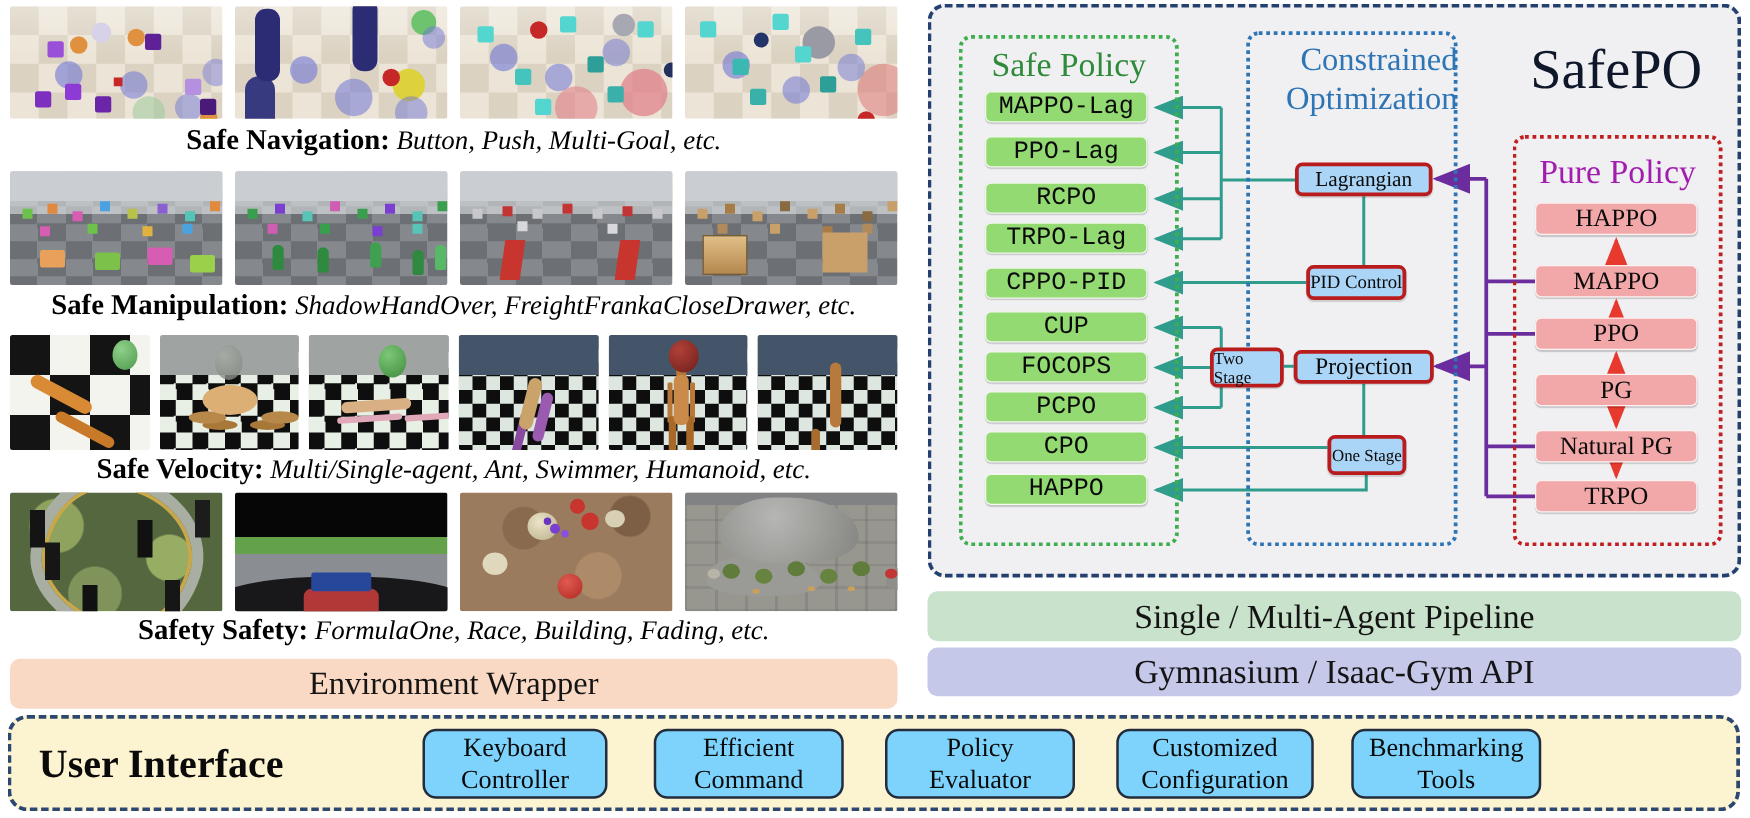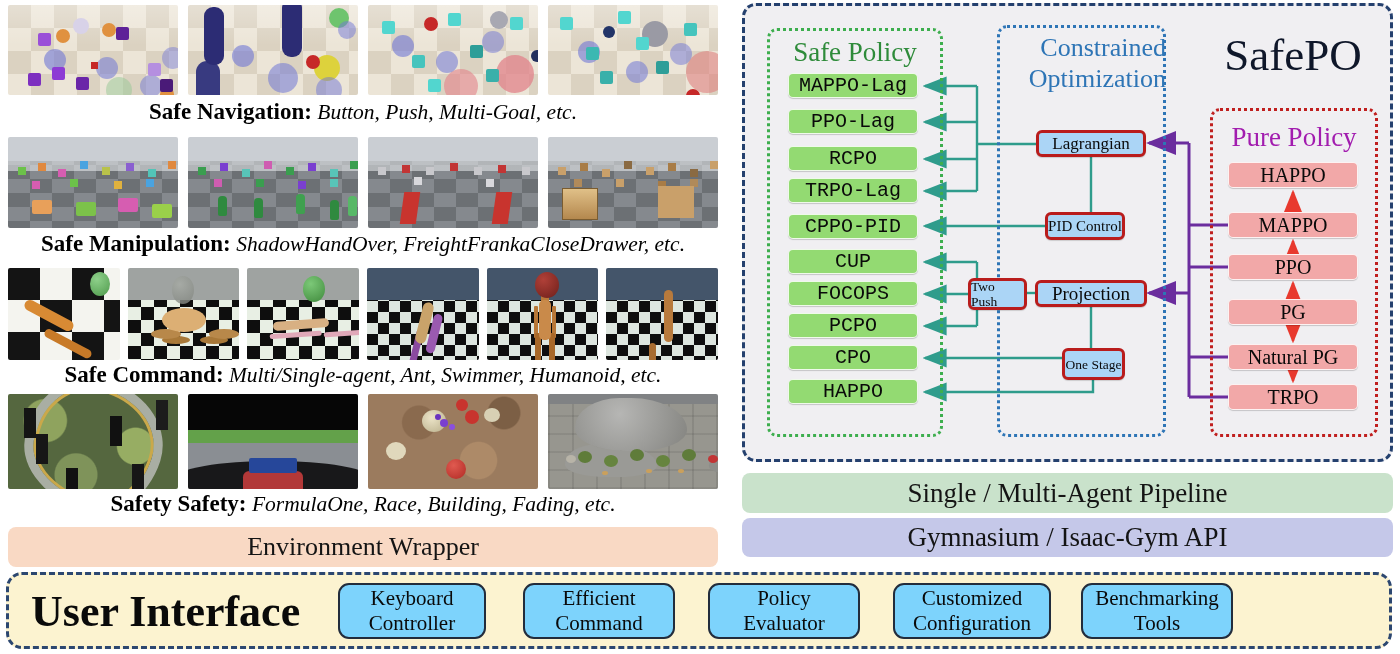--- a/index.html
+++ b/index.html
@@ -185,21 +185,21 @@
   .gbox { left: 43px; width: 130px; height: 25px; background: #93da72; border: 1px solid rgba(255,255,255,.85); font-family: Liberation Mono, monospace; }
   .pbox { left: 483px; width: 130px; height: 26px; background: #f2a8a8; border: 1px solid rgba(255,255,255,.85); }
   .bbox { position: absolute; display: flex; align-items: center; justify-content: center; text-align: left;
           background: #abd5f6; border: 3px solid #b91c1c; border-radius: 6px; color: #0a0a0a;
           box-shadow: 0 1px 1px rgba(0,0,0,.15); }
 
   
   .ui { position: absolute; left: 6px; top: 572px; width: 1386px; height: 77px;
         background: #fcf3d0; border: 3px dashed #2c4770; border-radius: 16px; }
   .ui-title { position: absolute; left: 22px; top: 50%; transform: translateY(-50%);
-        font-size: 44px; font-weight: 700; color: #0a0a0a; }
+        font-size: 32px; font-weight: 700; color: #0a0a0a; }
   .ui-btn { position: absolute; top: 8px; height: 56px; background: #7dd3fc;
         border: 2.5px solid #222c3c; border-radius: 11px; display: flex; align-items: center;
         justify-content: center; text-align: center; font-size: 21px; line-height: 25px;
         color: #0a0a0a; padding: 0 10px; }
 </style>
 </head>
 <body>
 
 <div class="stage">
 
@@ -225,21 +225,21 @@
 
   <div class="imgrow" id="row3">
     <div class="t r3"></div>
     <div class="t r3"></div>
     <div class="t r3"></div>
     <div class="t r3"></div>
     <div class="t r3"></div>
     <div class="t r3"></div>
   </div>
   <div class="cap" id="cap3">
-    <b>Safe Command:</b><span> Multi/Single-agent, Ant, Swimmer, Humanoid, etc.</span>
+    <b>Safe Velocity:</b><span> Multi/Single-agent, Ant, Swimmer, Humanoid, etc.</span>
   </div>
 
   <div class="imgrow" id="row4">
     <div class="t r4"></div>
     <div class="t r4"></div>
     <div class="t r4"></div>
     <div class="t r4"></div>
   </div>
   <div class="cap" id="cap4">
     <b>Safety Safety:</b><span> FormulaOne, Race, Building, Fading, etc.</span>
@@ -313,21 +313,21 @@
     <div class="abox gbox" style="top:172px">TRPO-Lag</div>
     <div class="abox gbox" style="top:208px">CPPO-PID</div>
     <div class="abox gbox" style="top:243px">CUP</div>
     <div class="abox gbox" style="top:275px">FOCOPS</div>
     <div class="abox gbox" style="top:307px">PCPO</div>
     <div class="abox gbox" style="top:339px">CPO</div>
     <div class="abox gbox" style="top:373px">HAPPO</div>
 
     <div class="bbox" style="left:291px;top:124px;width:110px;height:27px;font-size:17px">Lagrangian</div>
     <div class="bbox" style="left:300px;top:206px;width:80px;height:28px;font-size:15px">PID Control</div>
-    <div class="bbox" style="left:223px;top:272px;width:59px;height:32px;font-size:13.5px;line-height:15px">Two Push</div>
+    <div class="bbox" style="left:223px;top:272px;width:59px;height:32px;font-size:13.5px;line-height:15px">Two Stage</div>
     <div class="bbox" style="left:290px;top:274px;width:112px;height:27px;font-size:19px">Projection</div>
     <div class="bbox" style="left:317px;top:342px;width:63px;height:32px;font-size:13.5px;line-height:15px">One Stage</div>
 
     <div class="abox pbox" style="top:156px">HAPPO</div>
     <div class="abox pbox" style="top:206px">MAPPO</div>
     <div class="abox pbox" style="top:248px">PPO</div>
     <div class="abox pbox" style="top:293px">PG</div>
     <div class="abox pbox" style="top:338px">Natural PG</div>
     <div class="abox pbox" style="top:378px">TRPO</div>
   </div>

